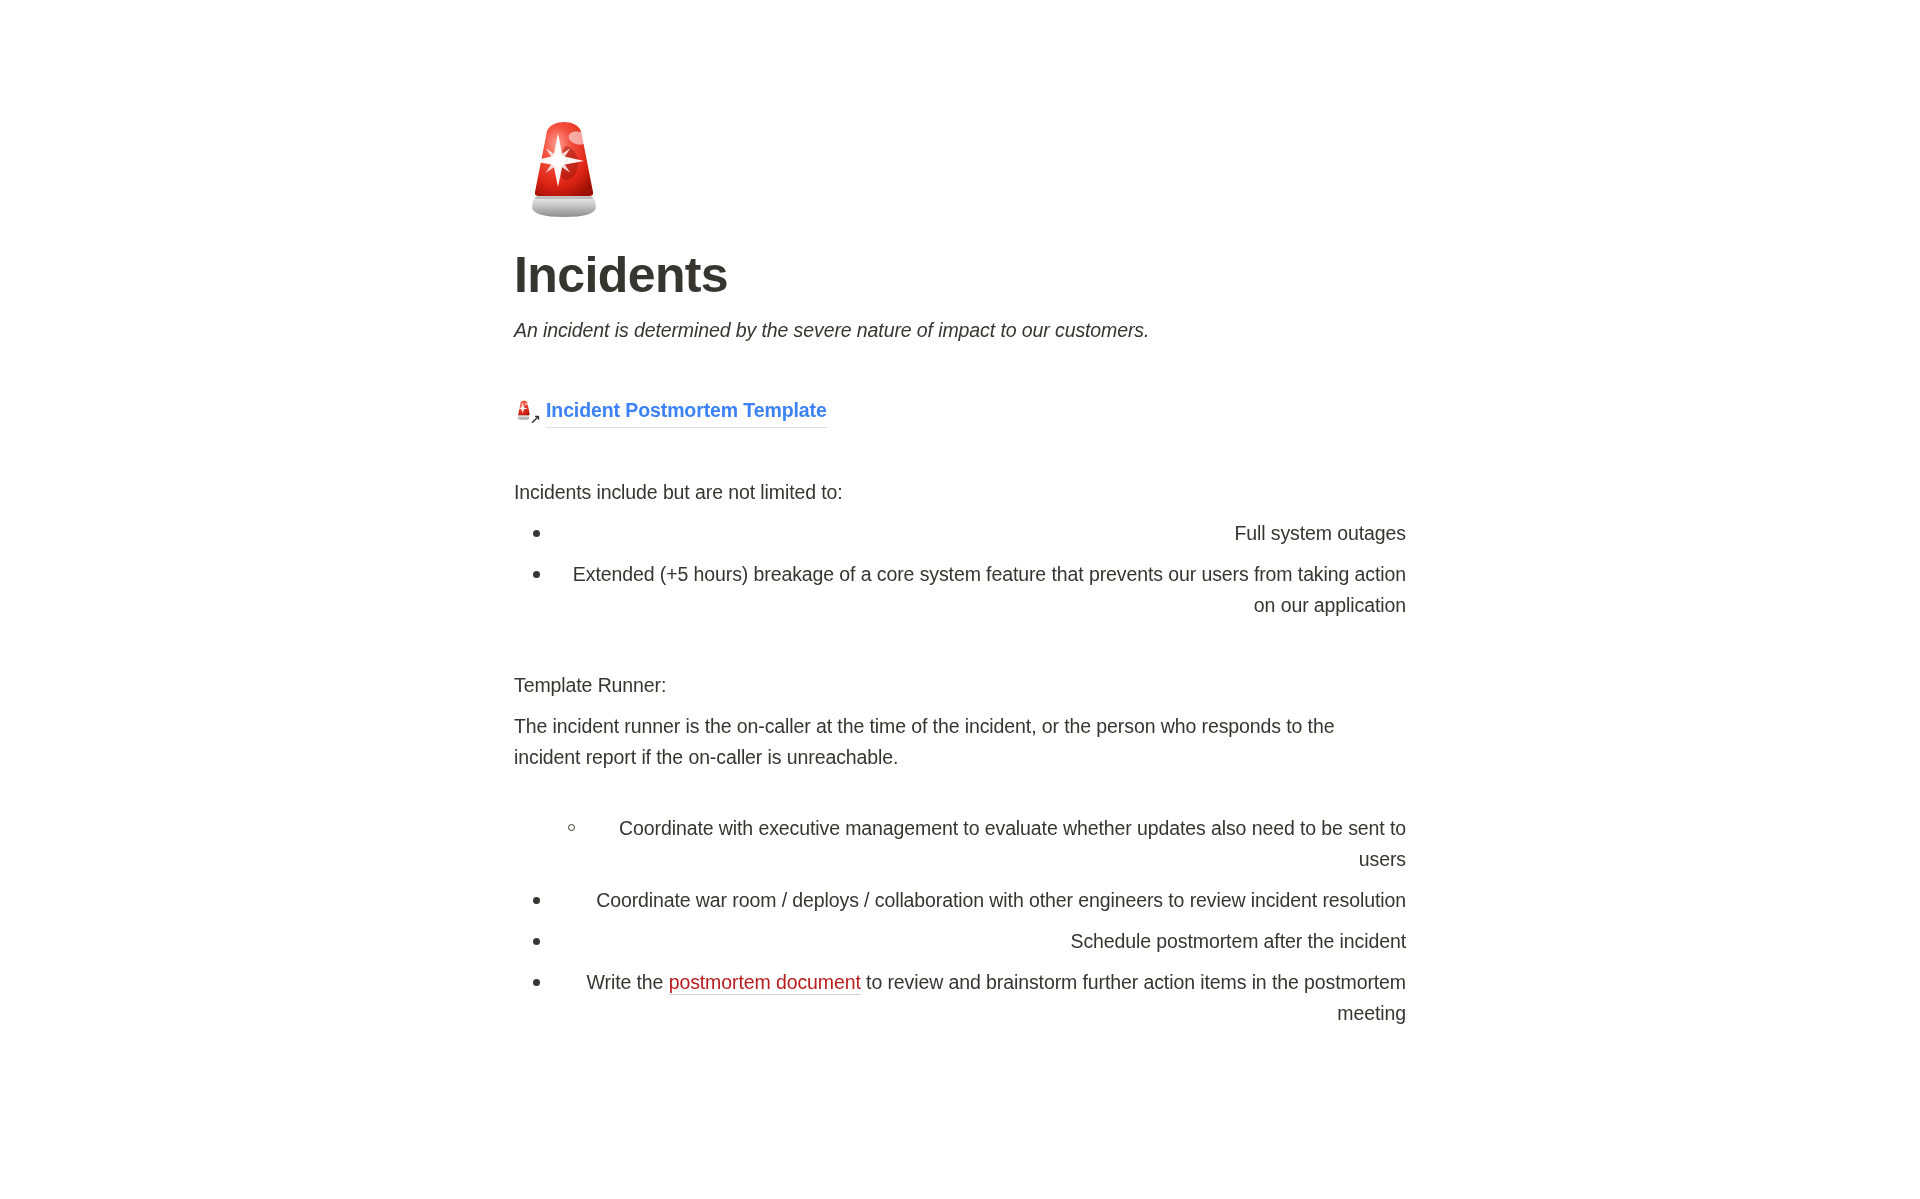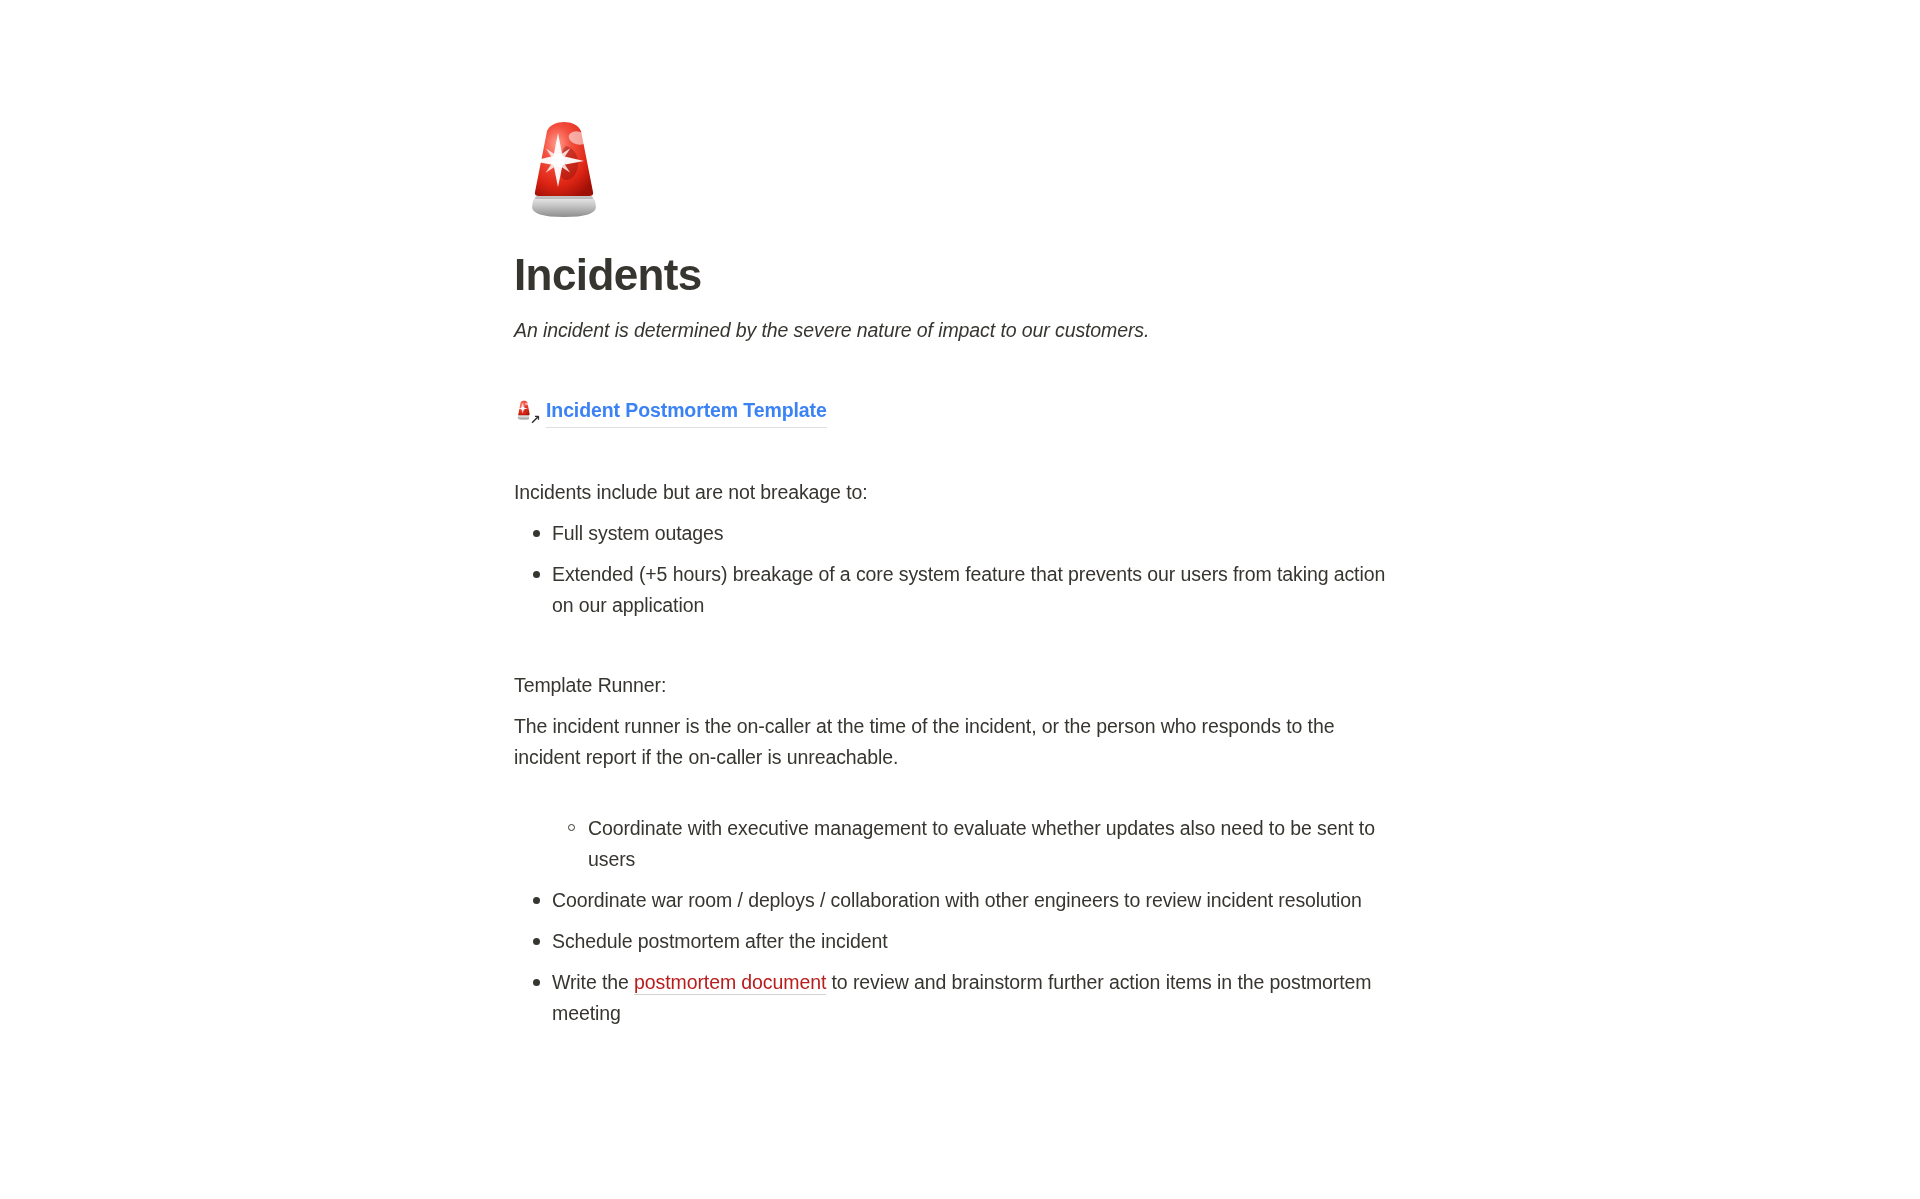--- a/index.html
+++ b/index.html
@@ -10,21 +10,21 @@
     color:#37352f;
     -webkit-font-smoothing:antialiased;
   }
   .page {
     width:892px; margin:0 auto; padding-top:118px;
     font-size:19.5px; line-height:31px; letter-spacing:-0.1px;
   }
   .page-icon-wrap { height:106px; margin-bottom:22px; }
   .page-icon-wrap svg { display:block; }
   h1.page-title {
-    font-size:44px; line-height:58px; font-weight:700;
+    font-size:50px; line-height:58px; font-weight:700;
     letter-spacing:-0.6px; color:#37352f; margin:4px 0 11px;
   }
   .subtitle { font-style:italic; margin:0 0 10px; }
   .blank-block { height:29px; margin-bottom:10px; }
   .page-link-row {
     display:flex; align-items:center; gap:10px;
     margin-bottom:10px; height:33px; cursor:pointer; width:fit-content;
   }
   .link-page-icon { position:relative; width:22px; height:24px; flex-shrink:0; }
   .link-page-icon svg { display:block; }
@@ -32,21 +32,21 @@
     position:absolute; right:-5px; bottom:-2px;
     font-size:13px; line-height:12px; font-weight:700; color:#34322e;
     background:#ffffff; border-radius:2px; padding:0 0.5px;
   }
   .page-link-label {
     font-weight:600; color:#3b82f6;
     border-bottom:1.5px solid rgba(55,53,47,0.16);
     padding-bottom:1px;
   }
   .para { margin:0 0 10px; }
-  .li { display:flex; margin:4px 0 10px; }
+  .li { display:flex; margin:4px 0 10px;text-align:right; }
   .li .dot {
     width:7px; height:7px; border-radius:50%; background:#37352f;
     margin:12px 12px 0 19px; flex-shrink:0;
   }
   .li.sub { margin-left:38px; margin-bottom:10px; }
   .li.sub .circle {
     width:7px; height:7px; border-radius:50%;
     border:1.5px solid #37352f; background:transparent;
     margin:11px 13px 0 16px; flex-shrink:0;
   }
@@ -103,21 +103,21 @@
       <svg width="20" height="21" viewBox="0 0 100 106">
           <use href="#siren-shape"></use>
         </svg>
       <span class="link-arrow">↗</span>
     </span>
     <span class="page-link-label">Incident Postmortem Template</span>
   </div>
 
   <div class="blank-block"></div>
 
-  <p class="para">Incidents include but are not breakage to:</p>
+  <p class="para">Incidents include but are not limited to:</p>
 
   <div class="li">
     <span class="dot"></span>
     <span class="li-text">Full system outages</span>
   </div>
   <div class="li">
     <span class="dot"></span>
     <span class="li-text">Extended (+5 hours) breakage of a core system feature that prevents our users from taking action on our application</span>
   </div>
 

